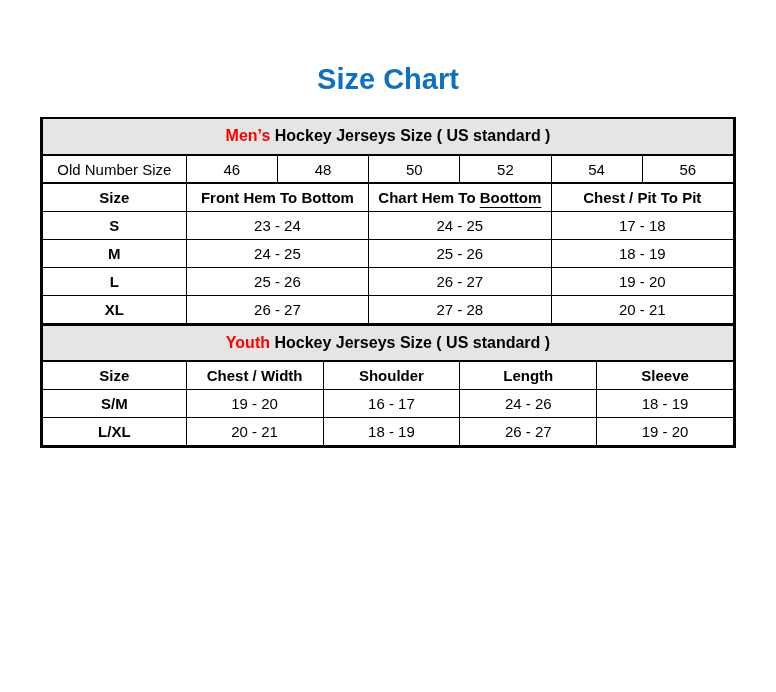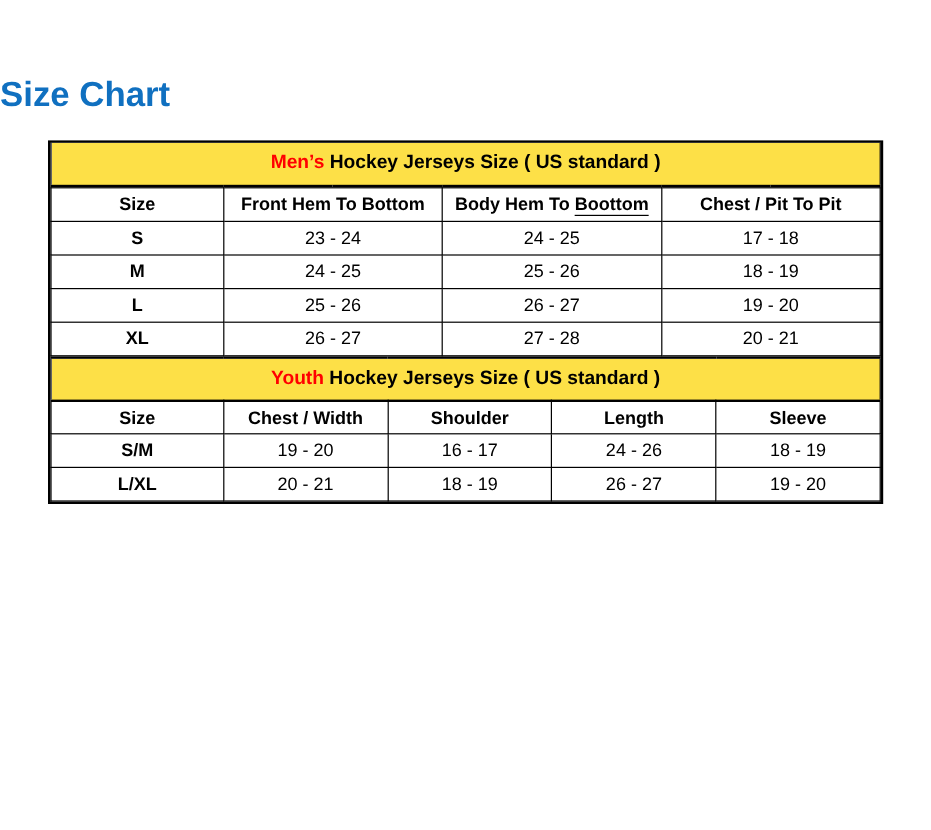--- a/index.html
+++ b/index.html
@@ -7,21 +7,21 @@
   .page {
     width: 776px; height: 692px;
     background: #ffffff;
     font-family: "Liberation Sans", sans-serif;
     color: #000000;
     overflow: hidden;
   }
   .title {
     margin: 0;
     padding-top: 64px;
-    text-align: left;
+    text-align: center;
     font-size: 29px;
     line-height: 1.1;
     font-weight: 700;
     color: #1070c0;
   }
   .chart-wrap {
     width: 696px;
     margin: 21px auto 0 auto;
     border: 2px solid #000000;
   }
@@ -36,21 +36,21 @@
     vertical-align: middle;
     padding: 0 2px;
     font-size: 15px;
     height: 28px;
     white-space: nowrap;
     overflow: hidden;
   }
   .tbl th { font-weight: 700; }
   .tbl td { font-weight: 400; }
   td.banner {
-    background: #fde047;
+    background: #e5e5e5;
     height: 36px;
     font-size: 16px;
     font-weight: 700;
     border-top: 2px solid #000000;
     border-bottom: 2px solid #000000;
   }
   table.tbl:first-child td.banner { border-top: none; }
   .hl { color: #ff0000; }
   td.lbl-bold { font-weight: 700; }
   .wavy {
@@ -78,35 +78,44 @@
           <col style="width:13.2%">
         <col style="width:13.2%">
           <col style="width:13.2%">
           <col style="width:13.2%">
           <col style="width:13.2%">
       </colgroup>
       <tbody>
         <tr>
           <td class="banner" colspan="7"><span class="hl">Men’s</span><span> Hockey Jerseys Size ( US standard )</span></td>
         </tr>
+        <tr>
+          <td>Old Number Size</td>
+          <td>46</td>
+          <td>48</td>
+          <td>50</td>
+          <td>52</td>
+          <td>54</td>
+          <td>56</td>
+        </tr>
       </tbody>
     </table>
 
     <table class="tbl">
       <colgroup>
         <col style="width:20.8%">
           <col style="width:26.4%">
           <col style="width:26.4%">
           <col style="width:26.4%">
       </colgroup>
       <tbody>
         <tr>
           <th>Size</th>
           <th>Front Hem To Bottom</th>
-          <th><span>Body Hem To </span><span class="wavy">Boottom</span></th>
+          <th><span>Chart Hem To </span><span class="wavy">Boottom</span></th>
           <th>Chest / Pit To Pit</th>
         </tr>
         <tr>
           <td class="lbl-bold">S</td>
           <td>23 - 24</td>
           <td>24 - 25</td>
           <td>17 - 18</td>
         </tr>
         <tr>
           <td class="lbl-bold">M</td>

